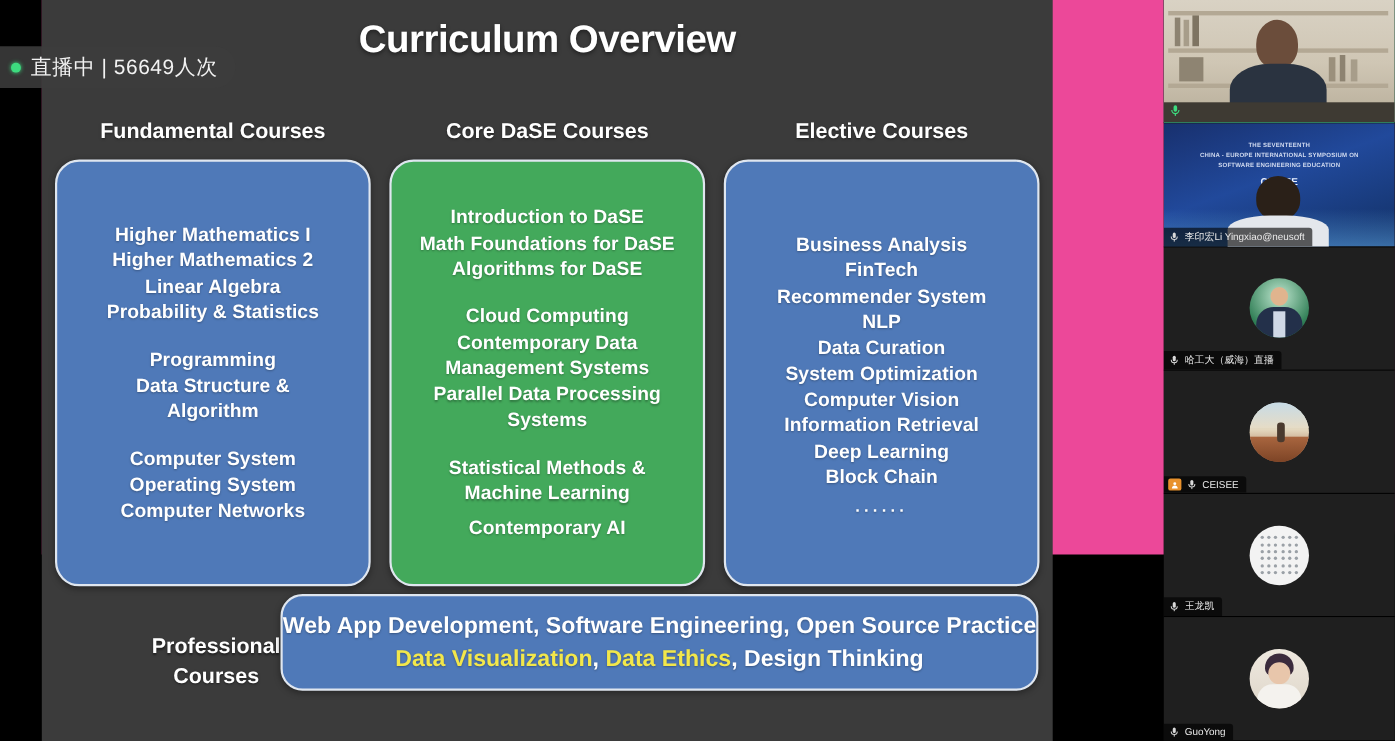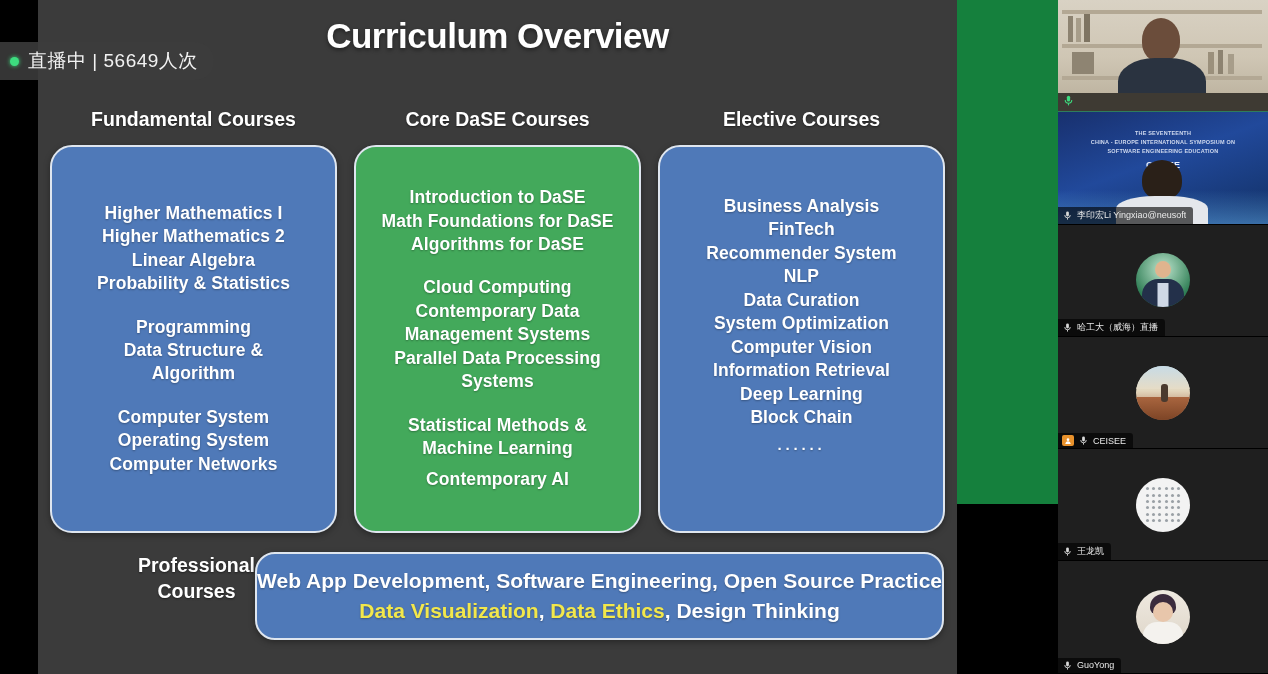--- a/index.html
+++ b/index.html
@@ -2,21 +2,21 @@
 <html><head>
 <meta charset="utf-8">
 <style>
   * { box-sizing: border-box; margin: 0; padding: 0; }
   html, body {
     width: 1268px; height: 674px;
     background: #000;
     font-family: "Liberation Sans", "DejaVu Sans", sans-serif;
     overflow: hidden;
   }
-  #root { position: relative; width: 1268px; height: 504px; background:#15803d;border-radius:23px; }
+  #root { position: relative; width: 1268px; height: 504px; background:#ec4899;border-radius:23px; }
 
   
   .left-gutter {
     position: absolute; left: 0; top: 0; width: 38px; height: 674px;
     background: #000;
   }
 
   
   .live-badge {
     position: absolute; left: 0px; top: 42px;
@@ -67,37 +67,37 @@
     width: 100%; flex: 1;
     border-radius: 22px;
     border: 2px solid #dfe6ef;
     display: flex; flex-direction: column; justify-content: center;
     align-items: center;
     padding: 14px 10px;
     box-shadow: 0 2px 6px rgba(0,0,0,.35);
   }
   .card.blue  { background: #4f79b8; }
   .card.green { background: #43a95b; }
-  .card.blue-tall { justify-content: flex-start; padding-top: 48px; }
+  .card.blue-tall { justify-content: flex-start; padding-top: 64px; }
 
   .group { width: 100%; text-align: center; }
   .group + .group { margin-top: 20px; }
   .course {
     color: #ffffff; font-weight: bold;
     font-size: 17.5px; line-height: 1.34;
     letter-spacing: .1px;
     text-shadow: 0 1px 2px rgba(0,0,0,.30);
   }
   .course.dots { font-size: 15px; letter-spacing: 3px; }
 
   
   .prof-row {
-    position: absolute; left: 100px; top: 552px;
+    position: absolute; left: 100px; top: 532px;
     width: 800px; height: 96px;
-    display: flex; align-items: flex-start;
+    display: flex; align-items: flex-end;
   }
   .prof-label {
     width: 168px; text-align: center;
     color: #ffffff; font-size: 19.5px; font-weight: bold;
     line-height: 1.35;
     text-shadow: 0 1px 2px rgba(0,0,0,.5);
   }
   .prof-box {
     flex: 1; height: 88px;
     background: #4f79b8;

